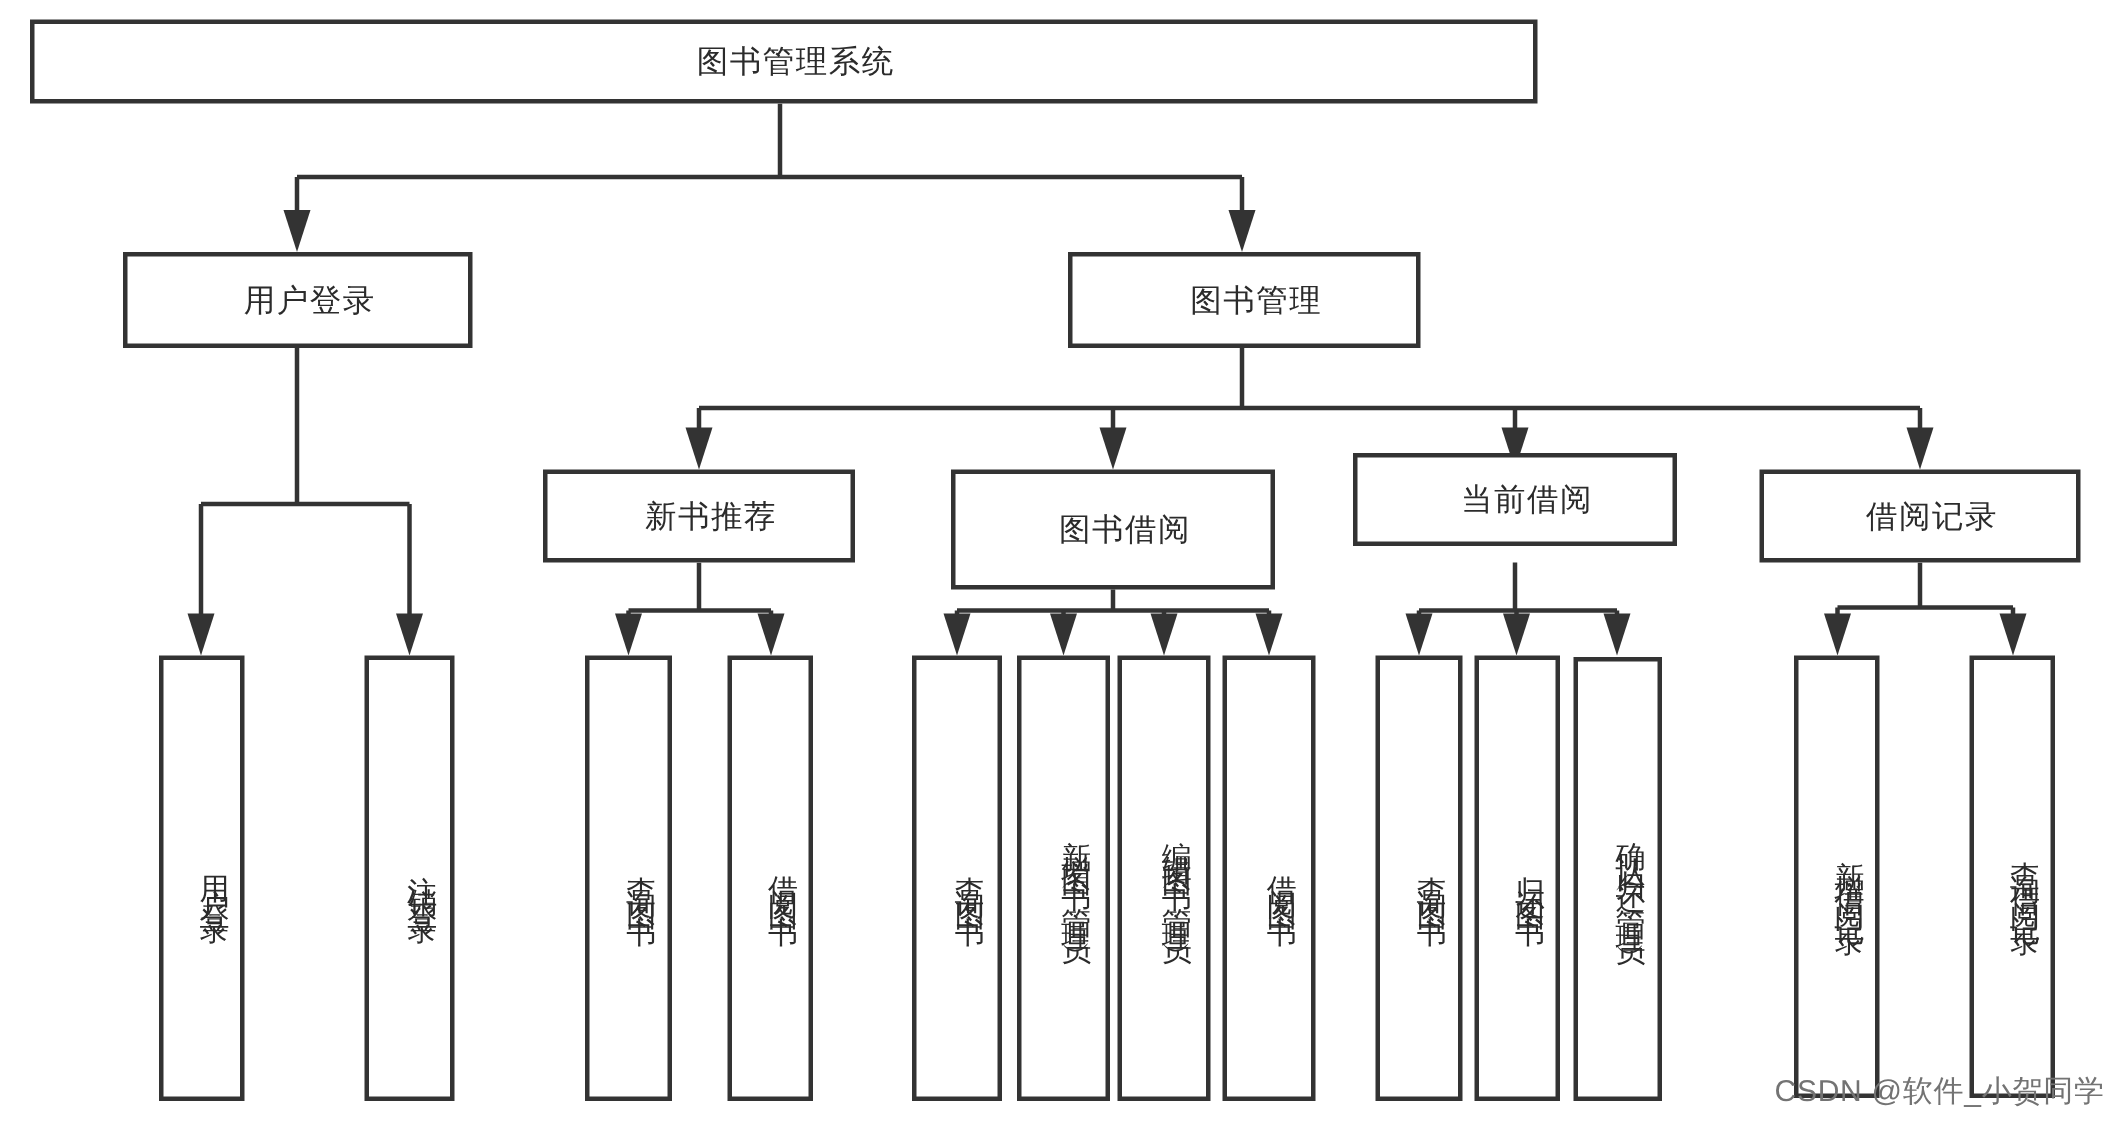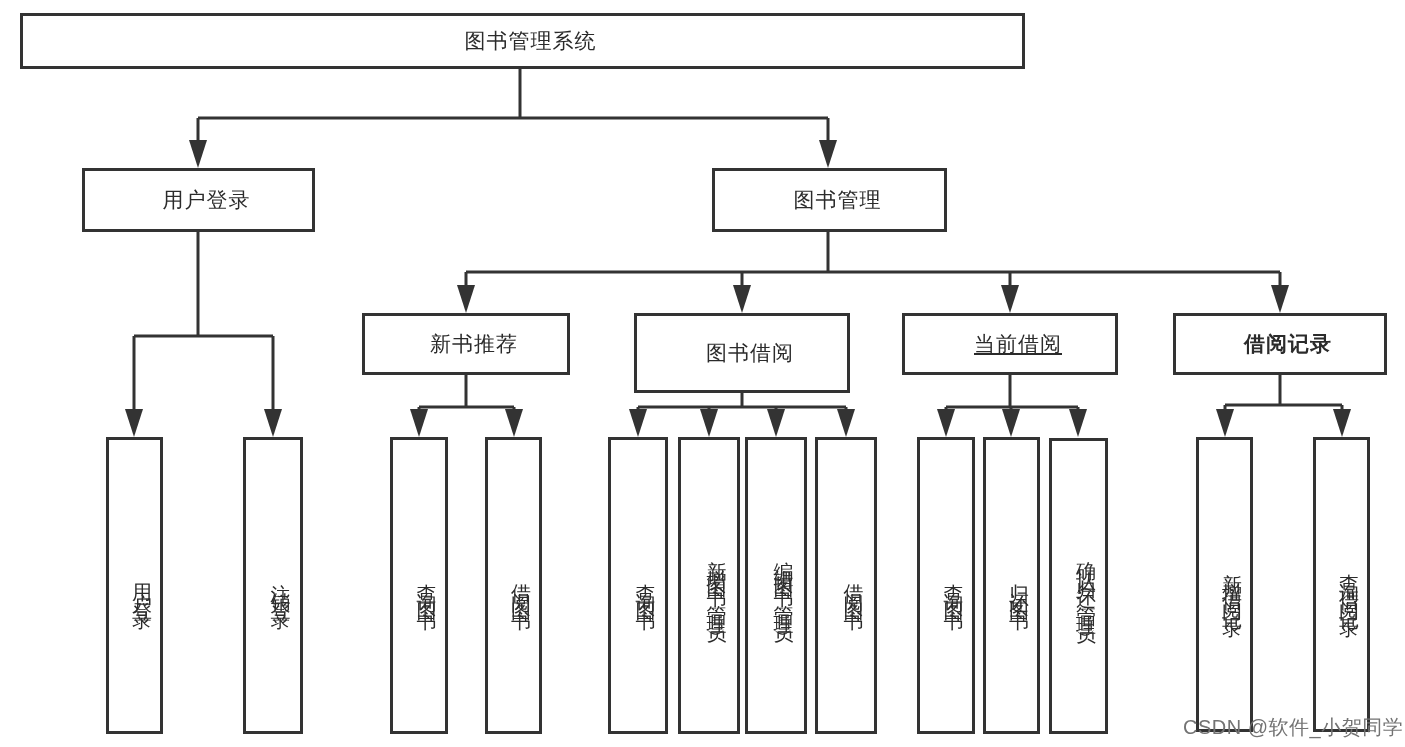--- a/index.html
+++ b/index.html
@@ -131,24 +131,24 @@
   <div class="node h" style="left:712px;top:168px;width:235px;height:64px;">
     <span>图书管理</span>
   </div>
 
   <div class="node h" style="left:362px;top:313px;width:208px;height:62px;">
     <span>新书推荐</span>
   </div>
   <div class="node h" style="left:634px;top:313px;width:216px;height:80px;">
     <span>图书借阅</span>
   </div>
-  <div class="node h" style="left:902px;top:313px;width:216px;height:62px;text-decoration:underline;">
+  <div class="node h" style="left:902px;top:302px;width:216px;height:62px;">
     <span>当前借阅</span>
   </div>
-  <div class="node h" style="left:1173px;top:313px;width:214px;height:62px;font-weight:bold;">
+  <div class="node h" style="left:1173px;top:313px;width:214px;height:62px;">
     <span>借阅记录</span>
   </div>
 
   <div class="node v" style="left:106px;top:437px;width:57px;height:297px;">
     <span class="vtext">用户登录</span>
   </div>
   <div class="node v" style="left:243px;top:437px;width:60px;height:297px;">
     <span class="vtext">注销登录</span>
   </div>
 

